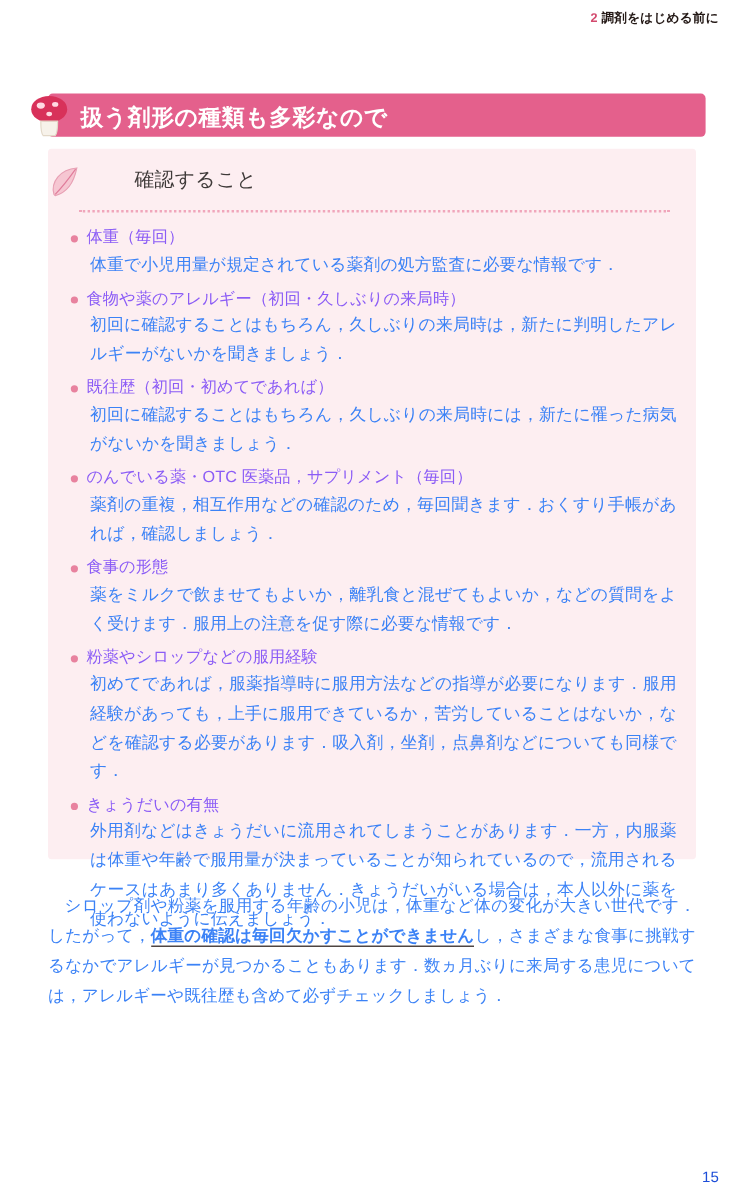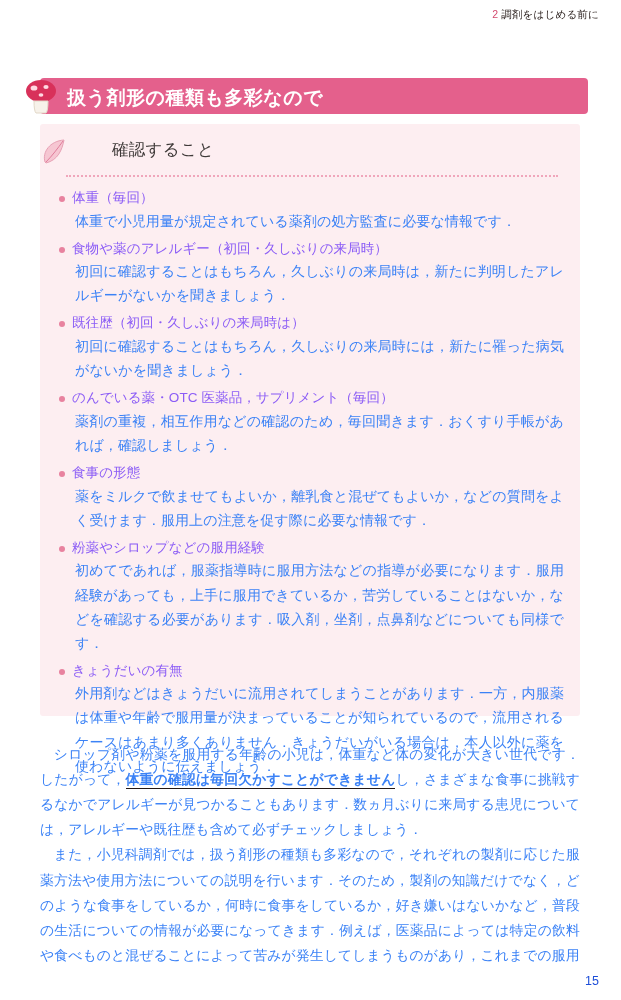--- a/index.html
+++ b/index.html
@@ -22,21 +22,21 @@
     box-sizing: border-box;
     padding: 0;
   }
 
   
   .running-head {
     position: absolute;
     top: 8px;
     right: 22px;
     font-size: 10.5px;
-    font-weight: normal;
+    font-weight: bold;
     color: #231815;
     letter-spacing: 0.2px;
     white-space: nowrap;
     font-family: "Liberation Sans", sans-serif;
   }
   .running-head .rh-num {
     color: #d34a6e;
     margin-right: 3px;
   }
   .heading-wrap {
@@ -221,21 +221,21 @@
       <div class="item-head">体重（毎回）</div>
       <div class="item-body">体重で小児用量が規定されている薬剤の処方監査に必要な情報です．</div>
     </div>
 
     <div class="item">
       <div class="item-head">食物や薬のアレルギー（初回・久しぶりの来局時）</div>
       <div class="item-body">初回に確認することはもちろん，久しぶりの来局時は，新たに判明したアレルギーがないかを聞きましょう．</div>
     </div>
 
     <div class="item">
-      <div class="item-head">既往歴（初回・久しぶりの来局時は）</div>
+      <div class="item-head">既往歴（初回・初めてであれば）</div>
       <div class="item-body">初回に確認することはもちろん，久しぶりの来局時には，新たに罹った病気がないかを聞きましょう．</div>
     </div>
 
     <div class="item">
       <div class="item-head">のんでいる薬・OTC 医薬品，サプリメント（毎回）</div>
       <div class="item-body">薬剤の重複，相互作用などの確認のため，毎回聞きます．おくすり手帳があれば，確認しましょう．</div>
     </div>
 
     <div class="item">
       <div class="item-head">食事の形態</div>
@@ -249,18 +249,17 @@
 
     <div class="item">
       <div class="item-head">きょうだいの有無</div>
       <div class="item-body">外用剤などはきょうだいに流用されてしまうことがあります．一方，内服薬は体重や年齢で服用量が決まっていることが知られているので，流用されるケースはあまり多くありません．きょうだいがいる場合は，本人以外に薬を使わないように伝えましょう．</div>
     </div>
 
   </div>
 
   <div class="bottom-text">
     <p><span>シロップ剤や粉薬を服用する年齢の小児は，体重など体の変化が大きい世代です．したがって，</span><span class="emph">体重の確認は毎回欠かすことができません</span><span>し，さまざまな食事に挑戦するなかでアレルギーが見つかることもあります．数ヵ月ぶりに来局する患児については，アレルギーや既往歴も含めて必ずチェックしましょう．</span></p>
-    <p>また，小児科調剤では，扱う剤形の種類も多彩なので，それぞれの製剤に応じた服薬方法や使用方法についての説明を行います．そのため，製剤の知識だけでなく，どのような食事をしているか，何時に食事をしているか，好き嫌いはないかなど，普段の生活についての情報が必要になってきます．例えば，医薬品によっては特定の飲料や食べものと混ぜることによって苦みが発生してしまうものがあり，これまでの服用</p>
   </div>
 
   <div class="folio">15</div>
 
 </div>
 
 </body></html>

